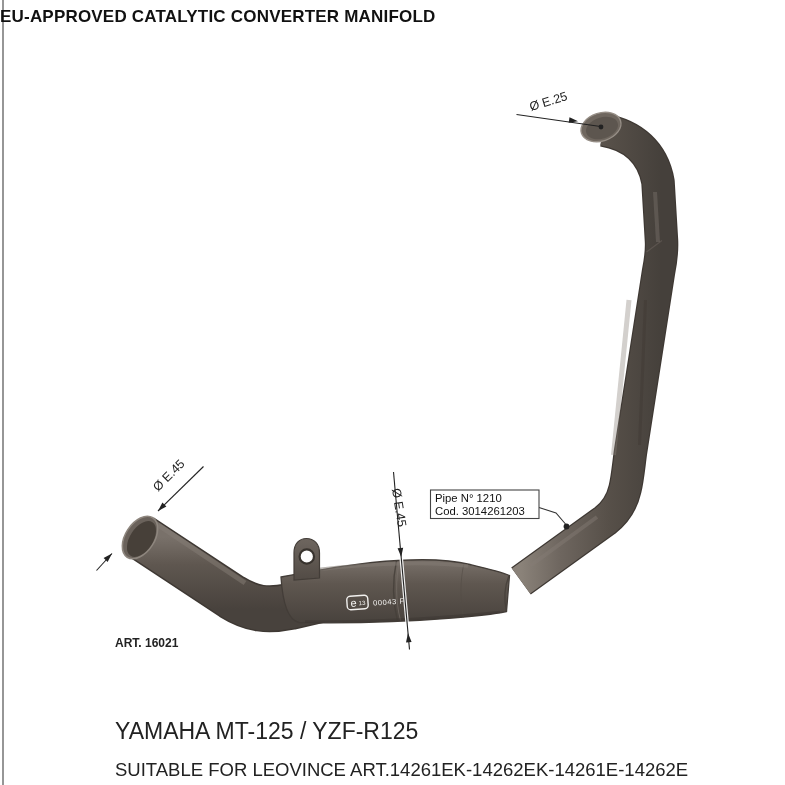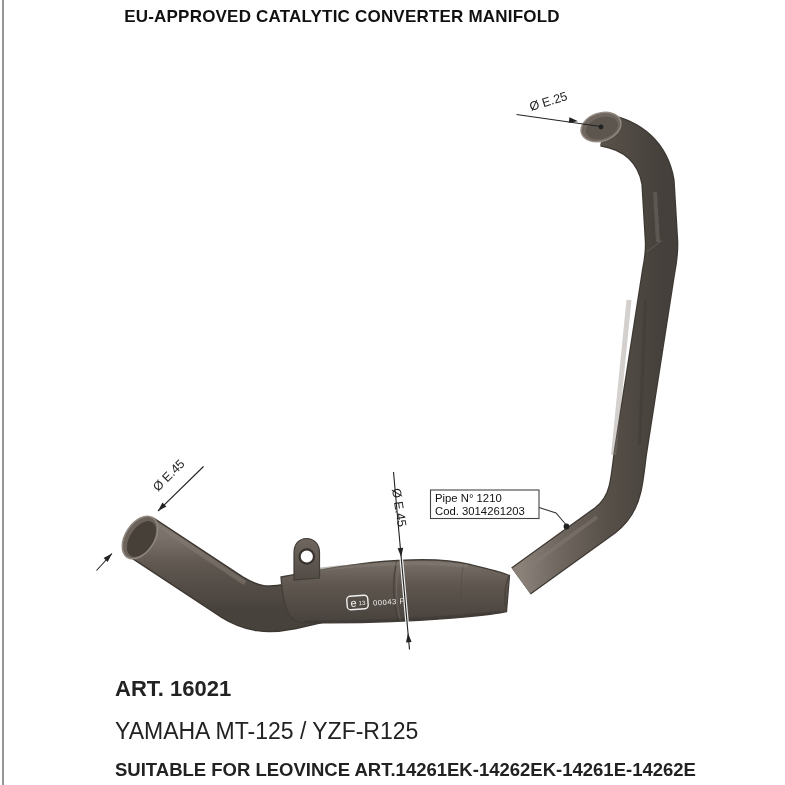--- a/index.html
+++ b/index.html
@@ -2,27 +2,27 @@
 <html><head>
 <meta charset="utf-8">
 <style>
   html,body{margin:0;padding:0;}
   body{
     width:785px;height:785px;position:relative;background:#ffffff;
     font-family:"Liberation Sans", sans-serif;color:#1a1a1a;overflow:hidden;
   }
   .left-rule{position:absolute;left:2px;top:0;width:2px;height:785px;background:#969696;}
   .title{
-    position:absolute;top:7px;left:0;width:660px;text-align:center;
-    font-size:17px;font-weight:bold;letter-spacing:0.2px;color:#111;padding-left:12px;
+    position:absolute;top:7px;left:0;width:660px;text-align:left;
+    font-size:17px;font-weight:bold;letter-spacing:0.2px;color:#111;
   }
   .footer-line{position:absolute;left:115px;white-space:nowrap;color:#222;}
-  .art{top:676px;font-size:22px;font-weight:bold;}
+  .art{top:636px;font-size:12px;font-weight:bold;}
   .model{top:718px;font-size:23px;}
-  .suitable{top:759px;font-size:18.5px;font-weight:bold;}
+  .suitable{top:759px;font-size:18.5px;}
   svg{position:absolute;left:0;top:0;}
   svg text{font-family:"Liberation Sans", sans-serif;}
   .dim-text{font-size:12.5px;fill:#1e1e1e;}
   .boxed-label{font-size:11.3px;fill:#111;}
   .mark-text{fill:#f5f4f2;}
 </style>
 </head>
 <body>
 
 <div class="left-rule"></div>

